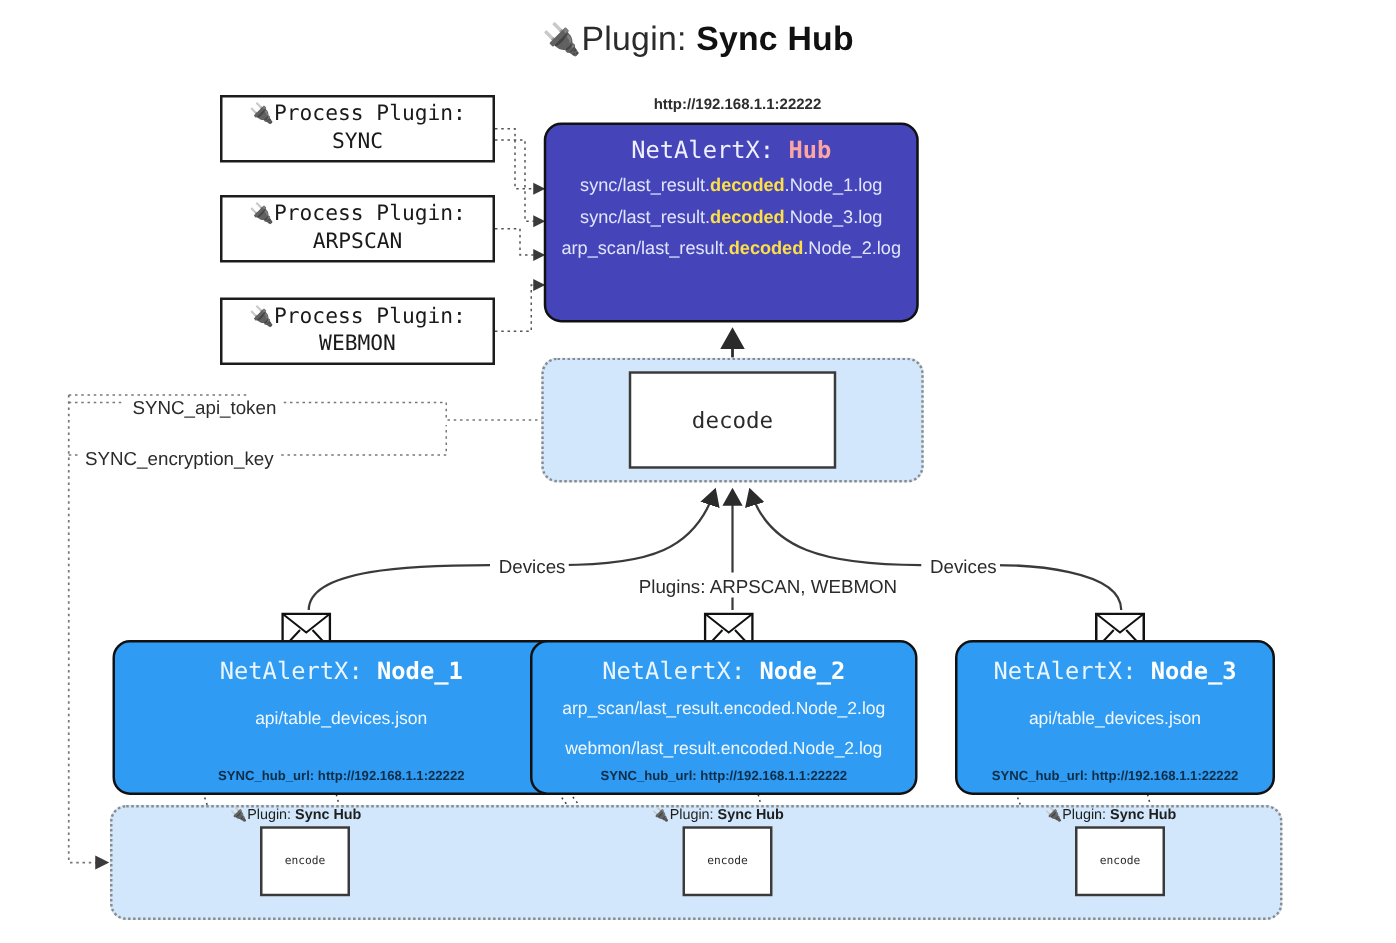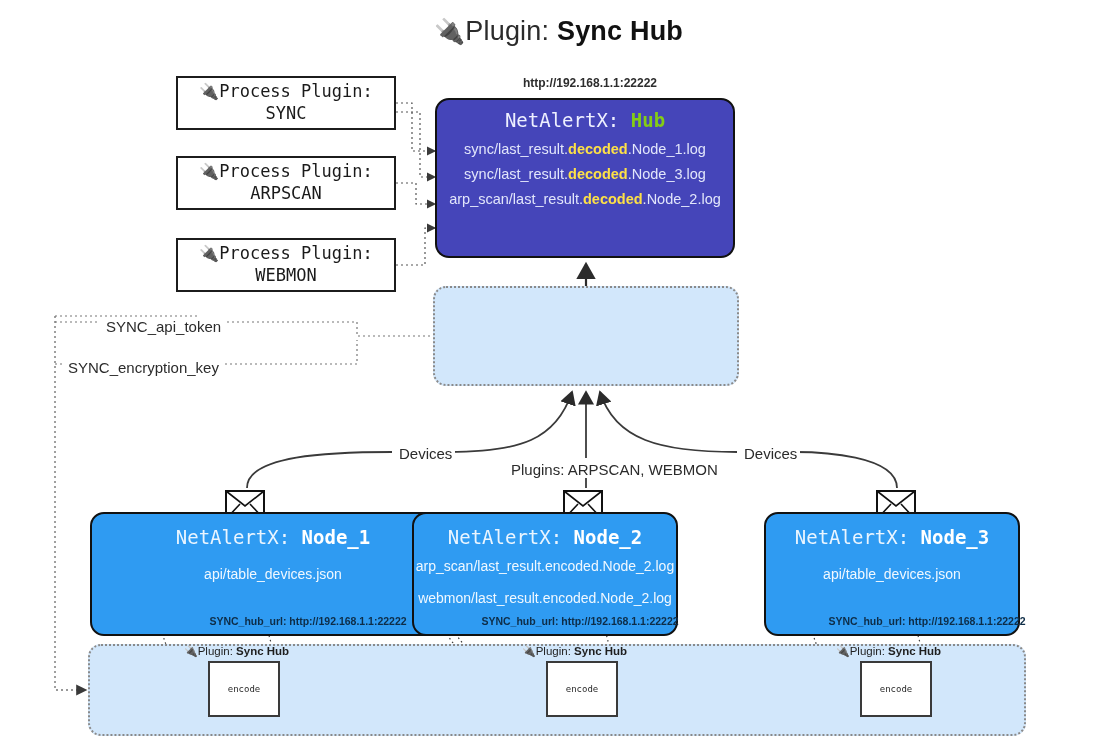--- a/index.html
+++ b/index.html
@@ -82,21 +82,21 @@
     color: #ffffff;
     padding-top: 9px;
   }
   #hub .hub-title {
     text-align: center;
     font-family: "DejaVu Sans Mono", "Liberation Mono", monospace;
     font-size: 19px;
     color: #eef0ff;
     margin-bottom: 6px;
   }
-  #hub .hub-title b { color: #84cc16; }
+  #hub .hub-title b { color: #fca5a5; }
   .hub-line {
     text-align: center;
     font-size: 14.5px;
     line-height: 25px;
     color: #e2e6fb;
     white-space: nowrap;
   }
   .hub-line b { color: #fde047; font-weight: bold; }
 
   
@@ -161,24 +161,23 @@
   .nodebox .node-foot {
     position: absolute;
     left: 0;
     bottom: 7px;
     width: 100%;
     text-align: center;
     font-size: 10.5px;
     font-weight: bold;
     color: #0e2d47;
     white-space: nowrap;
-    margin-left: 35px;
   }
   #node1 { left: 90px; top: 512px; width: 366px; height: 124px; }
-  #node2 { left: 412px; top: 512px; width: 266px; height: 124px; }
+  #node2 { left: 424px; top: 512px; width: 310px; height: 124px; }
   #node3 { left: 764px; top: 512px; width: 256px; height: 124px; }
   #node1 .node-line, #node3 .node-line { margin-top: 12px; }
   #node2 .node-line { margin-top: 4px; }
 
   
   .envelope {
     position: absolute;
     width: 40px; height: 30px;
   }
   #env1 { left: 225px; top: 490px; }
@@ -283,20 +282,21 @@
   <div class="node" id="hub-url">http://192.168.1.1:22222</div>
 
   <div class="node" id="hub">
     <div class="hub-title"><span>NetAlertX: </span><b>Hub</b></div>
     <div class="hub-line"><span>sync/last_result.</span><b>decoded</b><span>.Node_1.log</span></div>
     <div class="hub-line"><span>sync/last_result.</span><b>decoded</b><span>.Node_3.log</span></div>
     <div class="hub-line"><span>arp_scan/last_result.</span><b>decoded</b><span>.Node_2.log</span></div>
   </div>
 
   <div class="node cluster" id="decode-cluster"></div>
+  <div class="node whitebox" id="decode">decode</div>
 
   <div class="edge-label" id="lab-token">SYNC_api_token</div>
   <div class="edge-label" id="lab-key">SYNC_encryption_key</div>
 
   <div class="edge-label" id="lab-devices-left">Devices</div>
   <div class="edge-label" id="lab-devices-right">Devices</div>
   <div class="edge-label" id="lab-plugins">Plugins: ARPSCAN, WEBMON</div>
 
   <svg class="envelope" id="env1" viewBox="0 0 40 30">
     <rect x="1" y="1" width="38" height="28" fill="#fff" stroke="#111" stroke-width="2"></rect>

